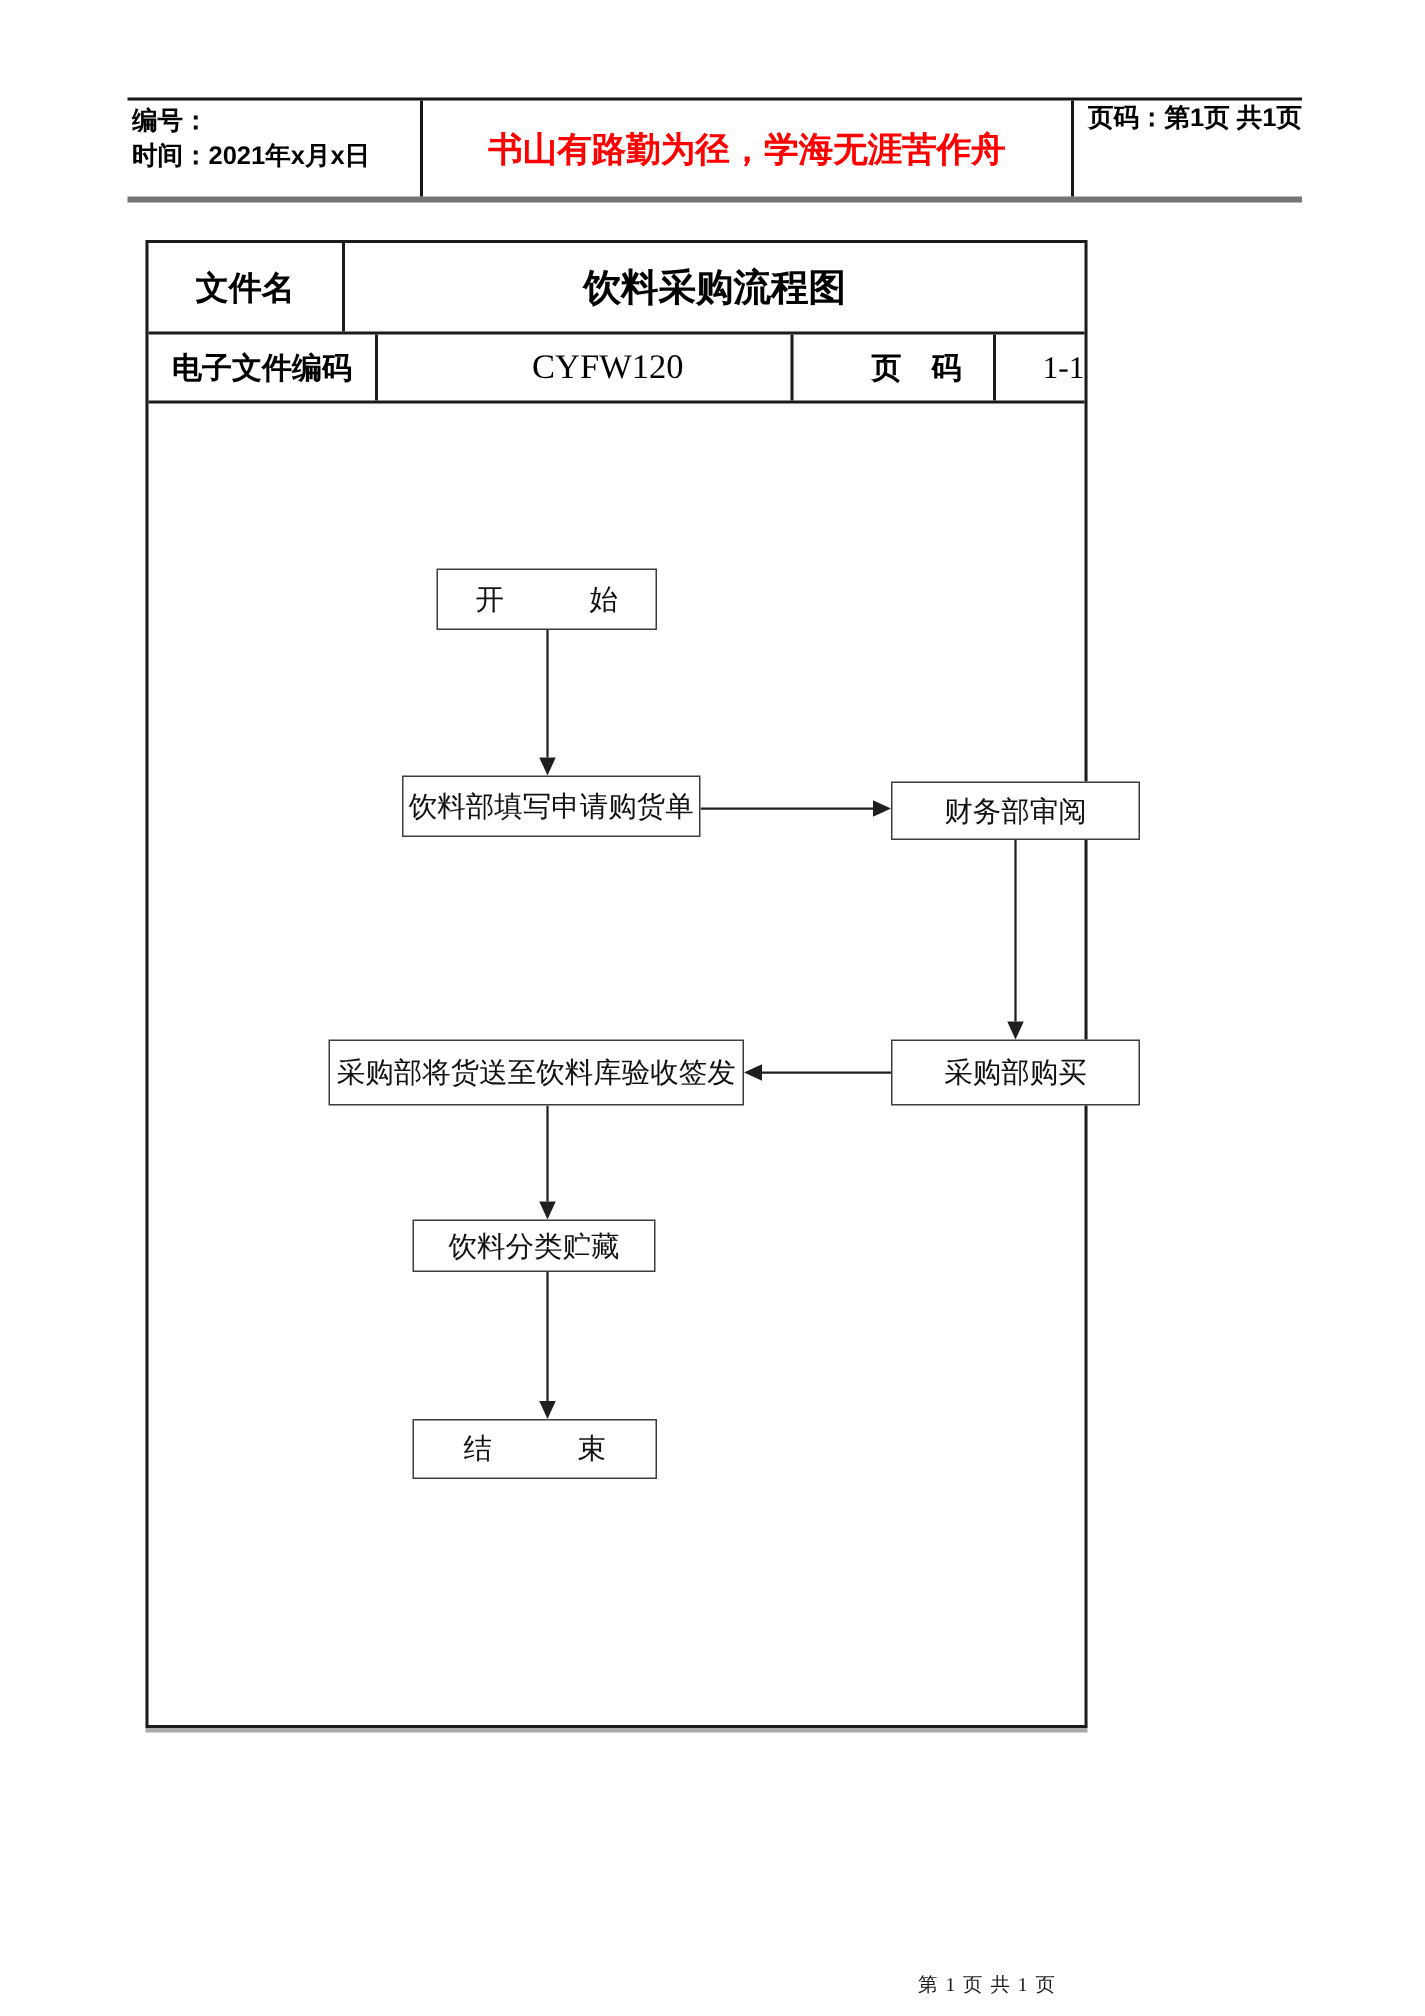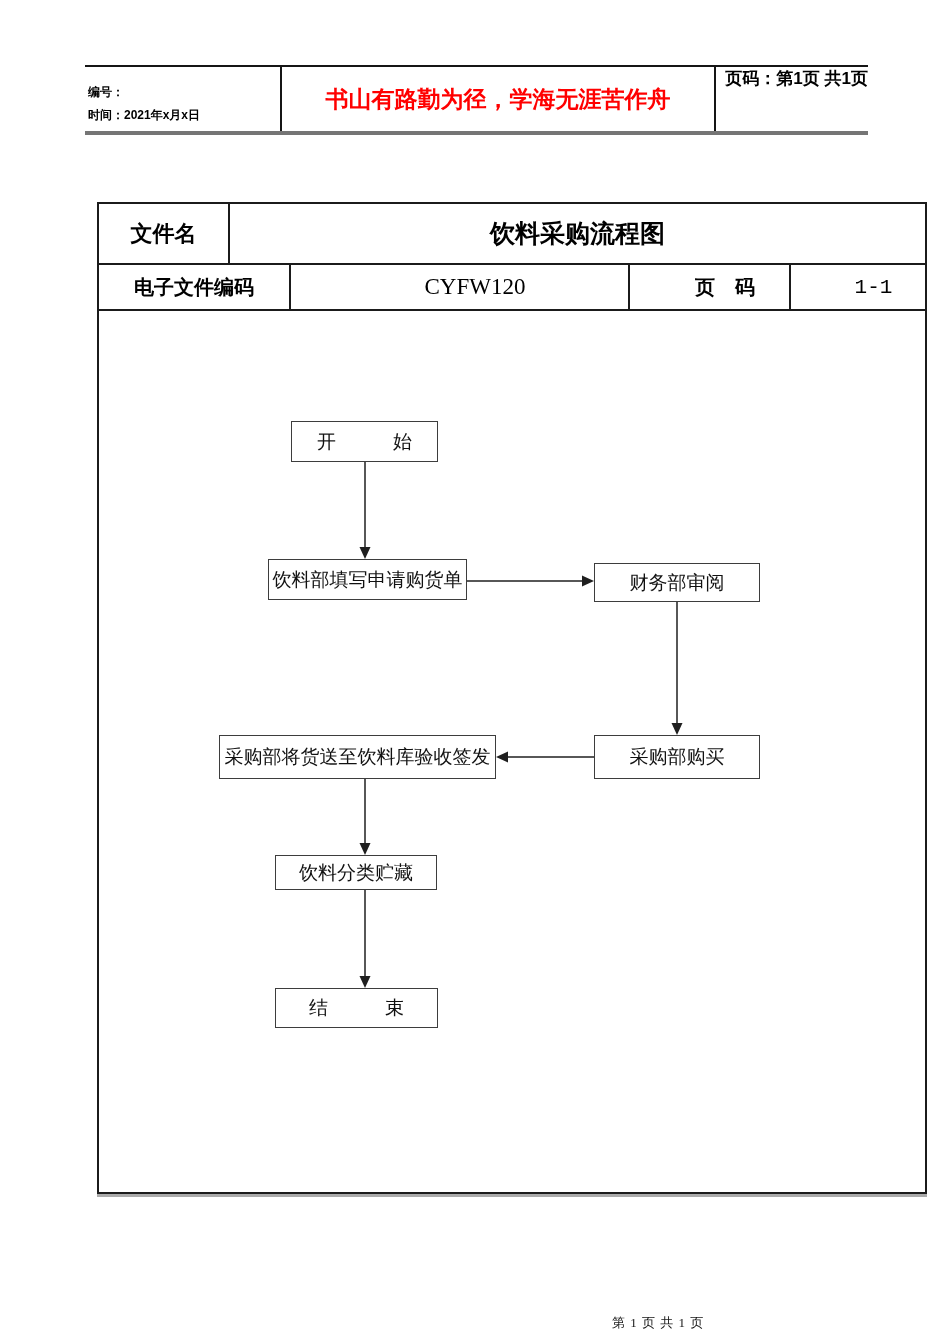--- a/index.html
+++ b/index.html
@@ -9,44 +9,43 @@
     overflow:hidden;
   }
   * { box-sizing:border-box; }
 
   
   .header-strip {
     position:absolute; left:85px; top:65px; width:783px; height:70px;
     border-top:2px solid #151515; border-bottom:4px solid #757575;
     display:flex;
   }
-  .hcell1 { width:195px; padding:14px 0 0 3px; font-size:12px; font-weight:600; line-height:23px; }
+  .hcell1 { width:195px; padding:2px 0 0 3px; font-size:17px; font-weight:600; line-height:23px; }
   .hcell2 { width:437px; border-left:2px solid #151515; border-right:2px solid #151515;
             display:flex; align-items:center; justify-content:center; }
   .slogan { color:#ff0000; font-weight:bold; font-size:23px; white-space:pre; }
   .hcell3 { flex:1; display:flex; align-items:flex-start; padding-left:9px;
             font-size:17px; font-weight:600; white-space:pre; }
 
   
   .doc-table {
-    position:absolute; left:97px; top:160px; width:830px; height:992px;
+    position:absolute; left:97px; top:160px; width:628px; height:992px;
     border:2px solid #1b1b1b; background:#fff;
     box-shadow:0 3px 0 #aaaaaa;
-    margin-top:42px;
   }
   .trow1 { height:61px; display:flex; border-bottom:2px solid #1b1b1b; }
   .trow2 { height:46px; display:flex; border-bottom:2px solid #1b1b1b;gap:31px; }
   .tc { display:flex; align-items:center; justify-content:center; white-space:pre; }
   .c-filelabel { width:131px; border-right:2px solid #1b1b1b; font-size:22px; font-weight:bold; }
   .c-title     { flex:1; font-size:25px; font-weight:bold; }
   .c-codelabel { width:192px; border-right:2px solid #1b1b1b; font-size:20px; font-weight:bold; }
   .c-codeval   { width:308px; border-right:2px solid #1b1b1b; font-size:23px;
                  font-family:"Liberation Serif","DejaVu Serif",serif; }
   .c-pagelabel { width:130px; border-right:2px solid #1b1b1b; font-size:20px; font-weight:bold; }
-  .c-pageval   { flex:1; font-size:21px; font-family:Liberation Mono, monospace; }
+  .c-pageval   { flex:1; font-size:21px; font-family:Liberation Serif, serif; }
 
   
   .flow-area { position:relative; width:770px; height:881px; }
   .flow-svg  { position:absolute; left:0; top:0; }
   .node {
     position:absolute; border:1.5px solid #3d3d3d; background:#ffffff;
     display:flex; align-items:center; justify-content:center;
     font-family:Liberation Serif, serif;
     font-size:19px; white-space:pre; color:#111;
   }

